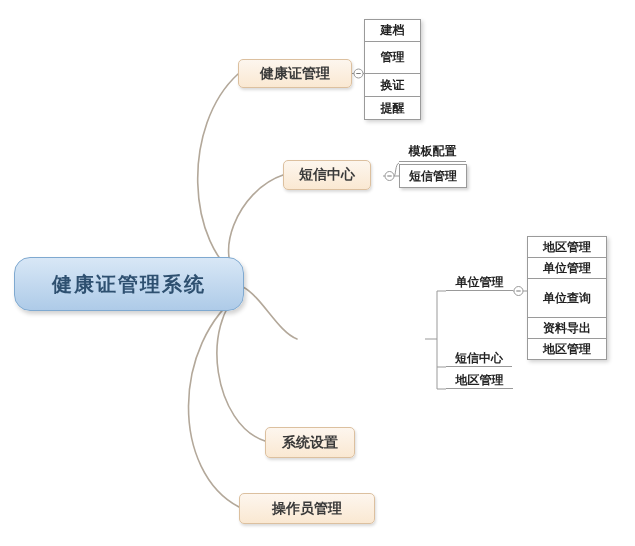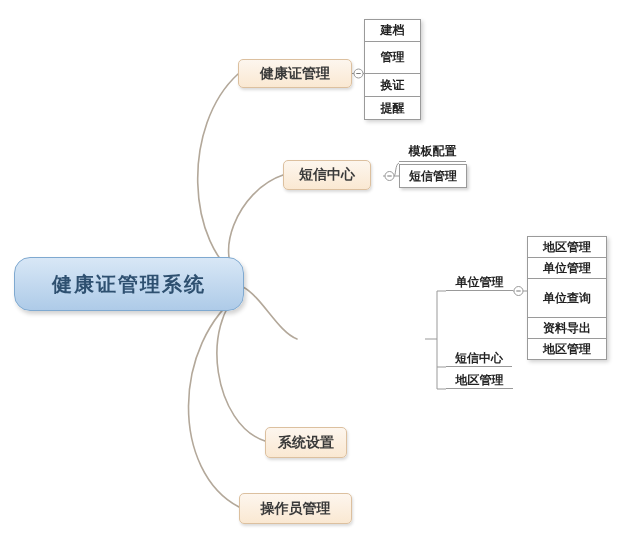--- a/index.html
+++ b/index.html
@@ -88,22 +88,22 @@
         <circle cx="518.5" cy="291" r="4.5" fill="#ffffff" stroke="#999999" stroke-width="1"></circle>
         <line x1="516.3" y1="291" x2="520.7" y2="291" stroke="#777777" stroke-width="1"></line>
       </g>
     </g>
   </svg>
 
   <div class="root-node">健康证管理系统</div>
 
   <div class="branch" style="left:238px;top:59px;width:114px;height:29px">健康证管理</div>
   <div class="branch" style="left:283px;top:160px;width:88px;height:30px">短信中心</div>
-  <div class="branch" style="left:265px;top:427px;width:82px;height:31px">系统设置</div>
-  <div class="branch" style="left:239px;top:493px;width:113px;height:31px">操作员管理</div>
+  <div class="branch" style="left:265px;top:427px;width:90px;height:31px">系统设置</div>
+  <div class="branch" style="left:239px;top:493px;width:136px;height:31px">操作员管理</div>
 
   <div class="stack" style="left:364px;top:19px;width:57px">
     <div class="cell" style="height:23px">建档</div>
     <div class="cell" style="height:33px">管理</div>
     <div class="cell" style="height:24px">换证</div>
     <div class="cell" style="height:24px">提醒</div>
   </div>
 
   <div class="underline-label" style="left:399px;top:141px;width:67px;height:21px;line-height:20px">模板配置</div>
   <div class="cell-box" style="left:399px;top:164px;width:68px;height:24px">短信管理</div>

